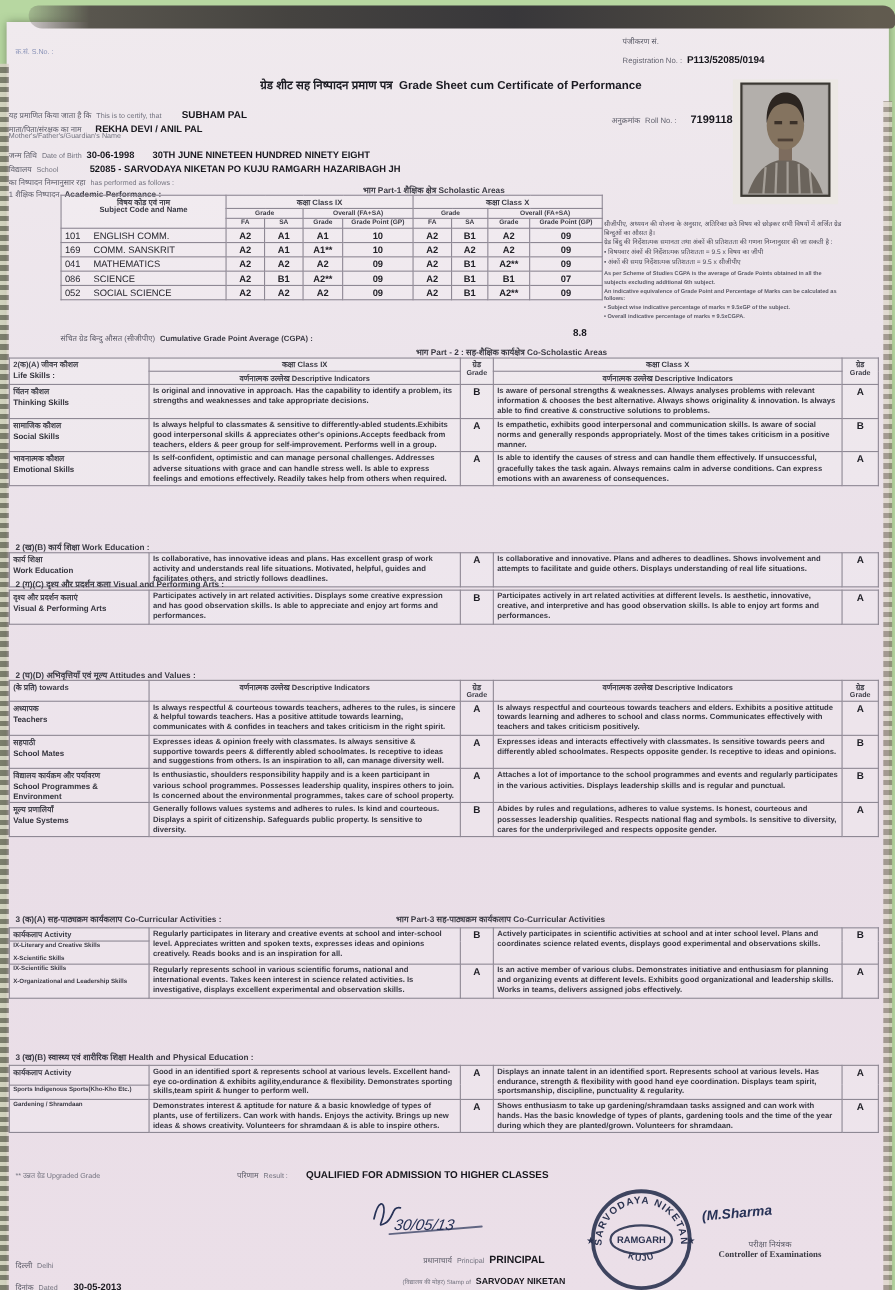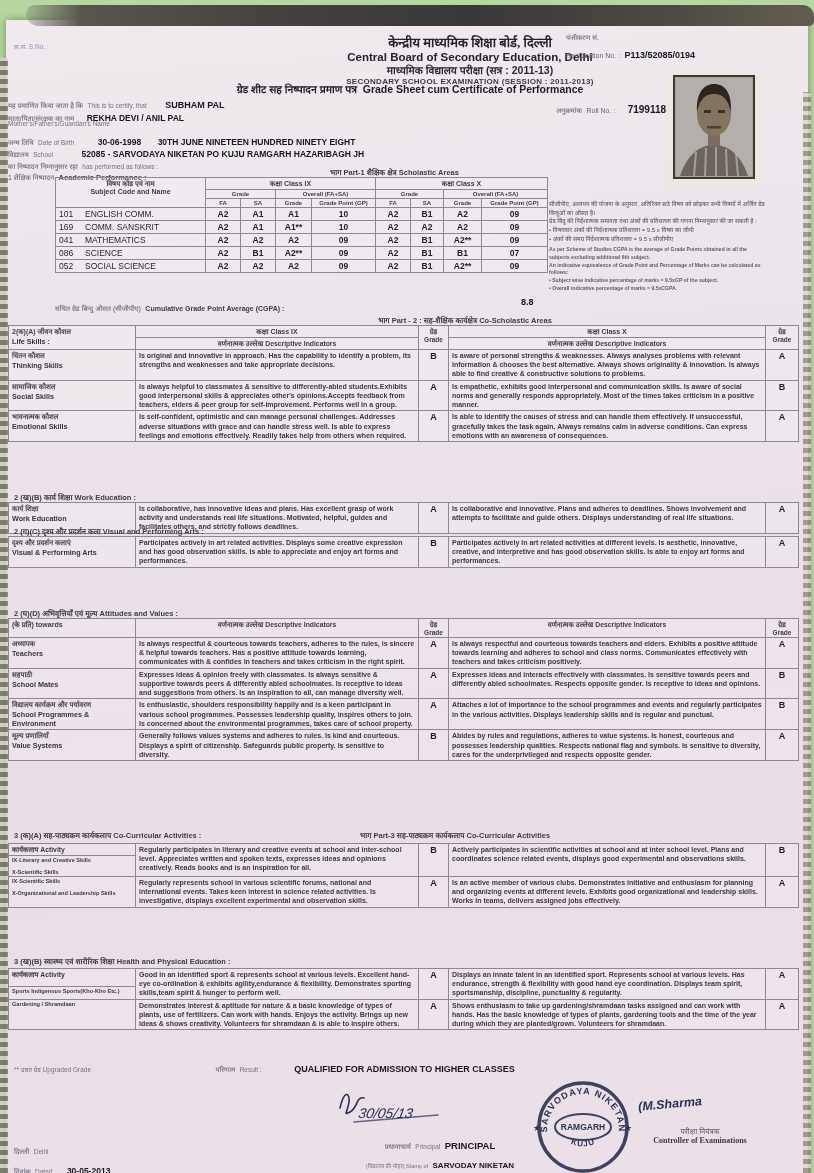--- a/index.html
+++ b/index.html
@@ -57,27 +57,21 @@
   <div class="paper"></div>
   <div class="band"></div>
   <div class="edgeL"></div>
   <div class="edgeR"></div>
 
   <div class="abs faint" style="left:14px;top:42px;width:78px;color:#8a93b8">
     <span>क्र.सं.</span>
     <span>S.No.</span> :
   </div>
 
-  <div class="abs c" style="left:235px;top:33px;width:470px">
-    <div class="bhi">केन्द्रीय माध्यमिक शिक्षा बोर्ड, दिल्ली</div>
-    <div class="ben">Central Board of Secondary Education, Delhi</div>
-    <div class="ehi">माध्यमिक विद्यालय परीक्षा (सत्र : 2011-13)</div>
-    <div class="een">SECONDARY SCHOOL EXAMINATION (SESSION : 2011-2013)</div>
-  </div>
-  <div class="abs c ttl" style="left:90px;top:82px;width:640px">
+  <div class="abs c ttl" style="left:90px;top:70px;width:640px">
     <span>ग्रेड शीट सह निष्पादन प्रमाण पत्र</span>&nbsp;
     <span>Grade Sheet cum Certificate of Performance</span>
   </div>
 
   <div class="abs" style="left:566px;top:33px;width:240px">
     <div class="lab-hi">पंजीकरण सं.</div>
     <div style="margin-top:2px">
       <span class="lab-en">Registration No. :</span>
       <span class="val" style="font-size:9px">P113/52085/0194</span>
     </div>
@@ -117,21 +111,21 @@
     <span class="val" style="font-size:10px;margin-left:8px">7199118</span>
   </div>
   <div class="abs" style="left:8px;top:107px">
     <span class="lab-hi">माता/पिता/संरक्षक का नाम</span>
     <span class="val" style="margin-left:8px">REKHA DEVI / ANIL PAL</span>
   </div>
   <div class="abs faint" style="left:8px;top:120px">Mother's/Father's/Guardian's Name</div>
   <div class="abs" style="left:8px;top:131px">
     <span class="lab-hi">जन्म तिथि</span>
     <span class="faint">Date of Birth</span>
-    <span class="val" style="margin-left:19px">30-06-1998</span>
+    <span class="val" style="margin-left:0">30-06-1998</span>
     <span class="val" style="margin-left:12px">30TH JUNE NINETEEN HUNDRED NINETY EIGHT</span>
   </div>
   <div class="abs" style="left:8px;top:143px">
     <span class="lab-hi">विद्यालय</span>
     <span class="faint">School</span>
     <span class="val" style="margin-left:24px">52085 - SARVODAYA NIKETAN PO KUJU RAMGARH HAZARIBAGH JH</span>
   </div>
   <div class="abs" style="left:8px;top:155px">
     <span class="lab-hi">का निष्पादन निम्नानुसार रहा</span>
     <span class="faint">has performed as follows :</span>
@@ -448,21 +442,21 @@
       <td class="cell">Shows enthusiasm to take up gardening/shramdaan tasks assigned and can work with hands. Has the basic knowledge of types of plants, gardening tools and the time of the year during which they are planted/grown. Volunteers for shramdaan.</td>
       <td class="grade">A</td>
     </tr>
   </tbody>
     </table>
 
   <div class="abs" style="left:14px;top:1058px;width:780px">
     <span class="faint">**  उन्नत ग्रेड Upgraded Grade</span>
     <span class="lab-hi" style="margin-left:120px">परिणाम</span>
     <span class="faint">Result :</span>
-    <span class="val" style="font-size:9px;margin-left:28px">QUALIFIED FOR ADMISSION TO HIGHER CLASSES</span>
+    <span class="val" style="font-size:9px;margin-left:12px">QUALIFIED FOR ADMISSION TO HIGHER CLASSES</span>
   </div>
 
   <div class="abs" style="left:14px;top:1140px">
     <span class="lab-hi">दिल्ली</span>
     <span class="faint">Delhi</span>
   </div>
   <div class="abs" style="left:14px;top:1160px">
     <span class="lab-hi">दिनांक</span>
     <span class="faint">Dated</span>
     <span class="val" style="margin-left:10px">30-05-2013</span>

